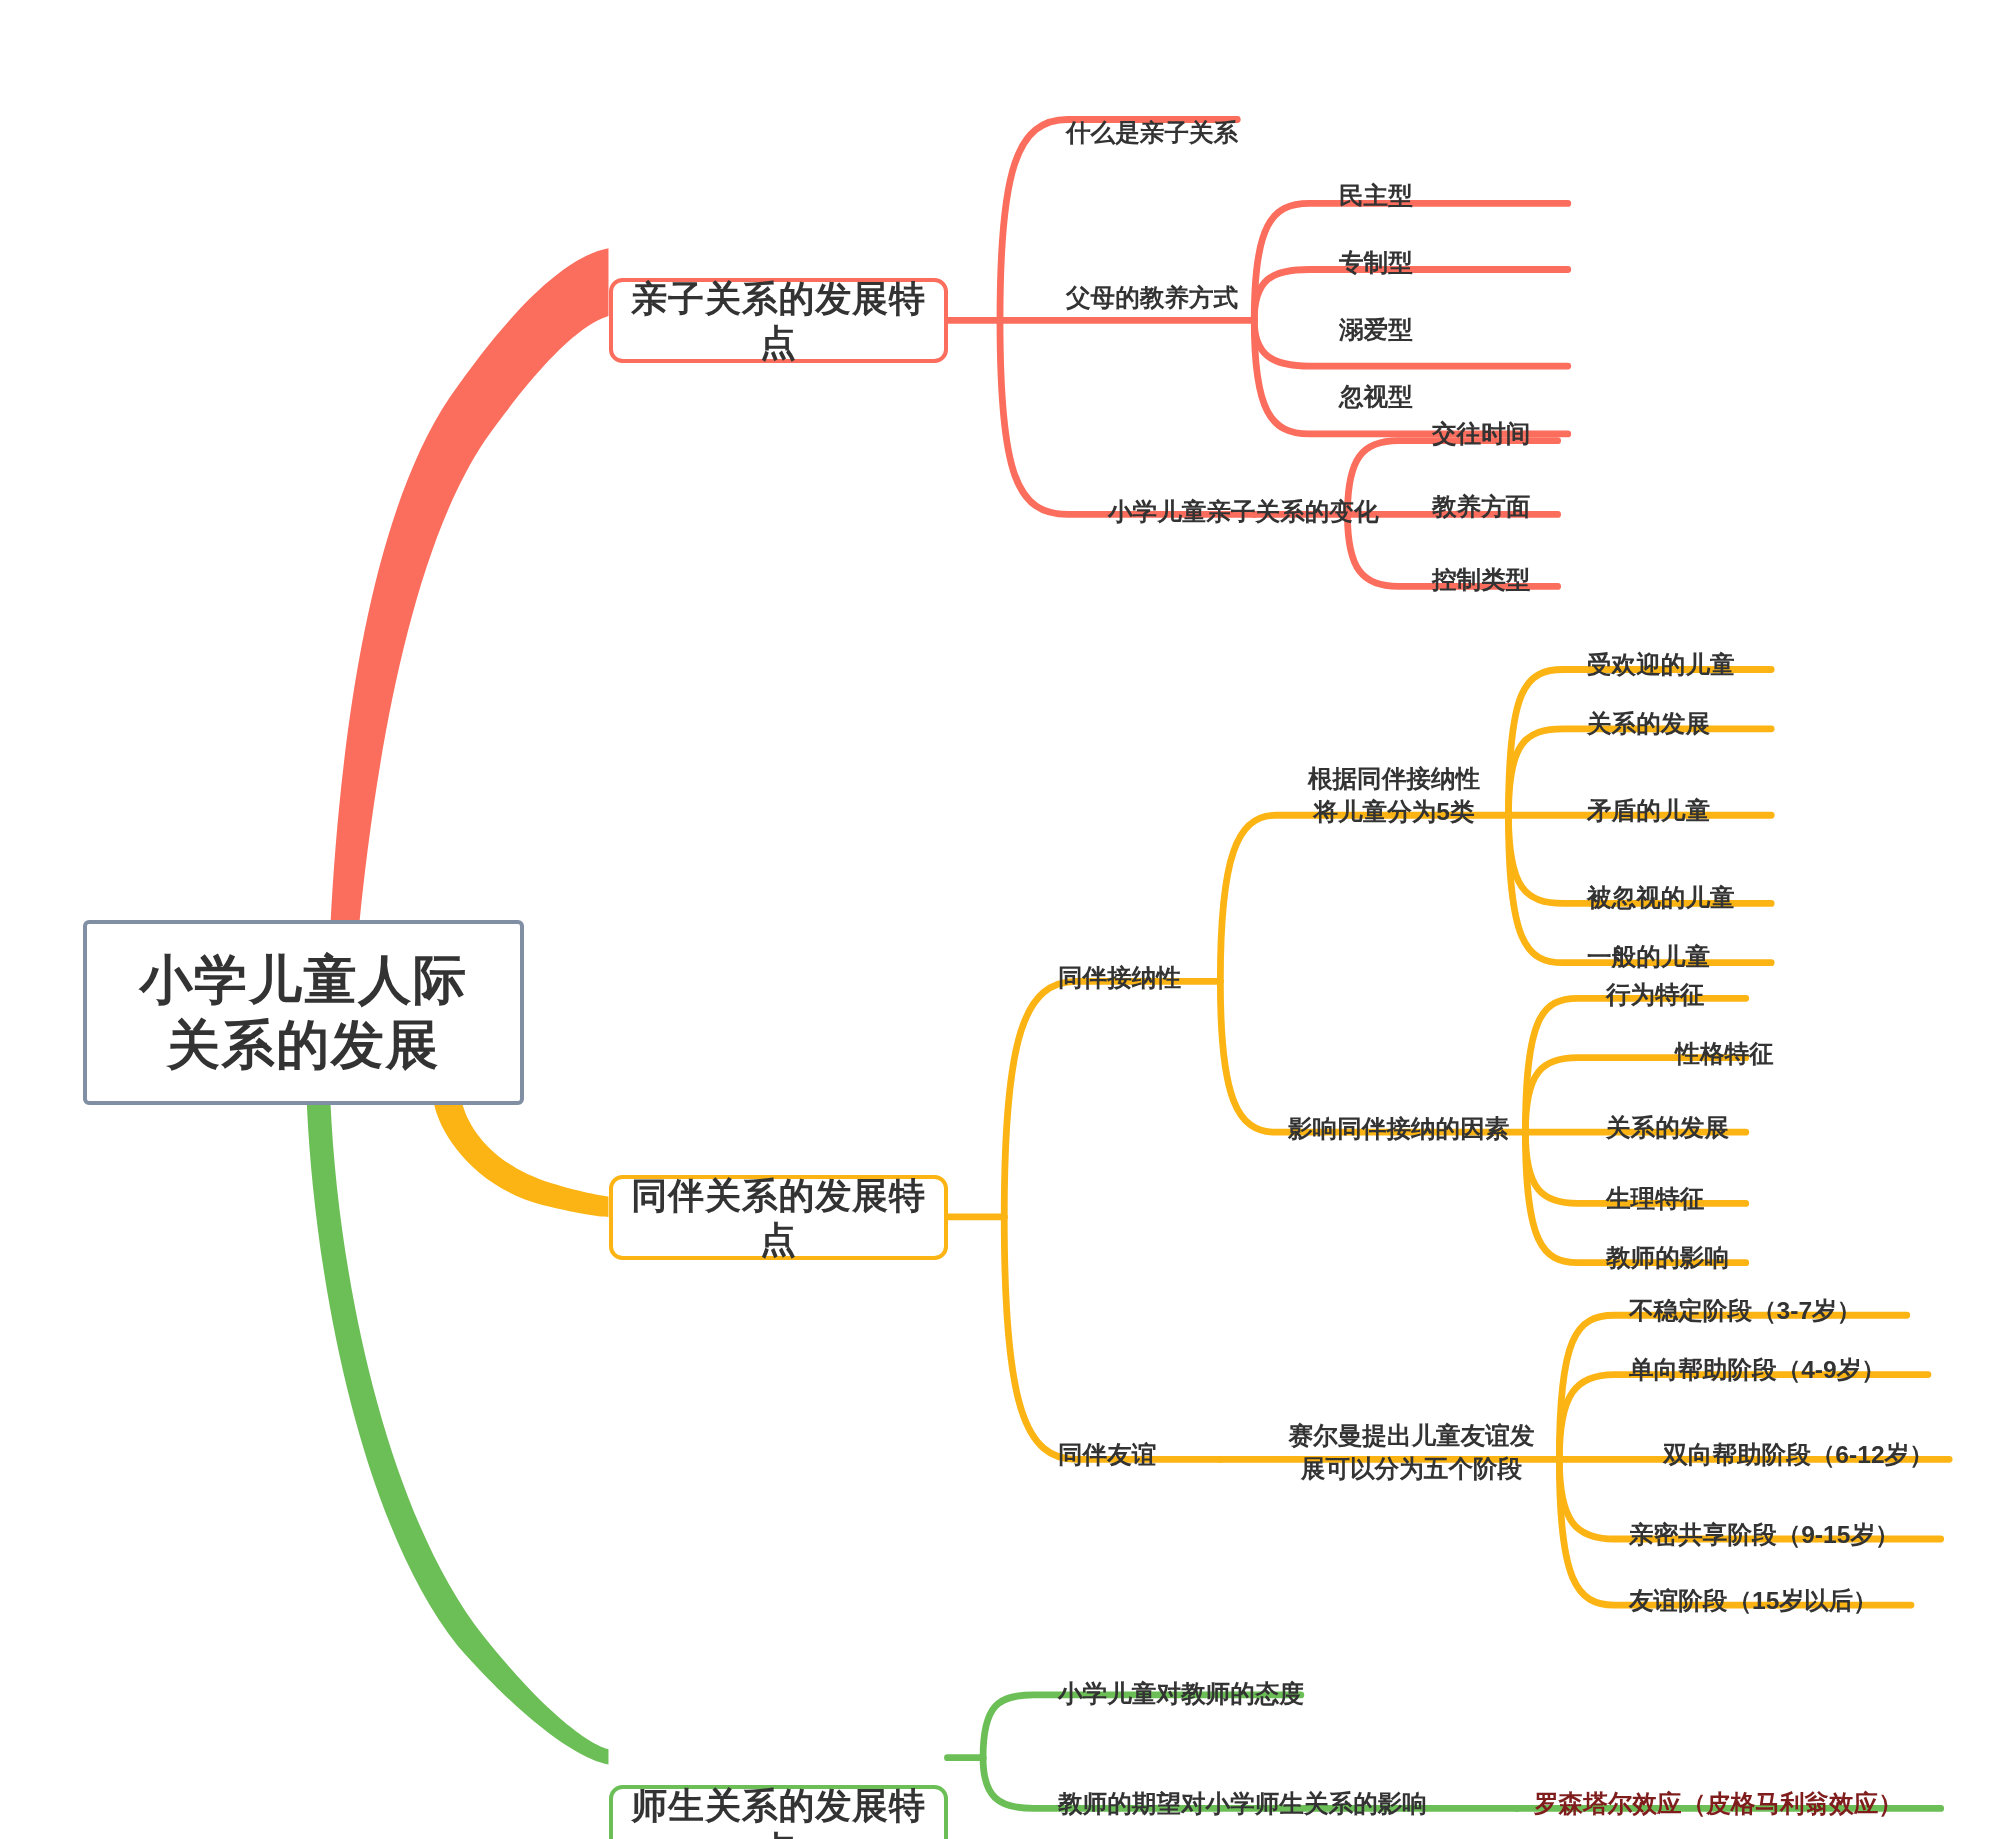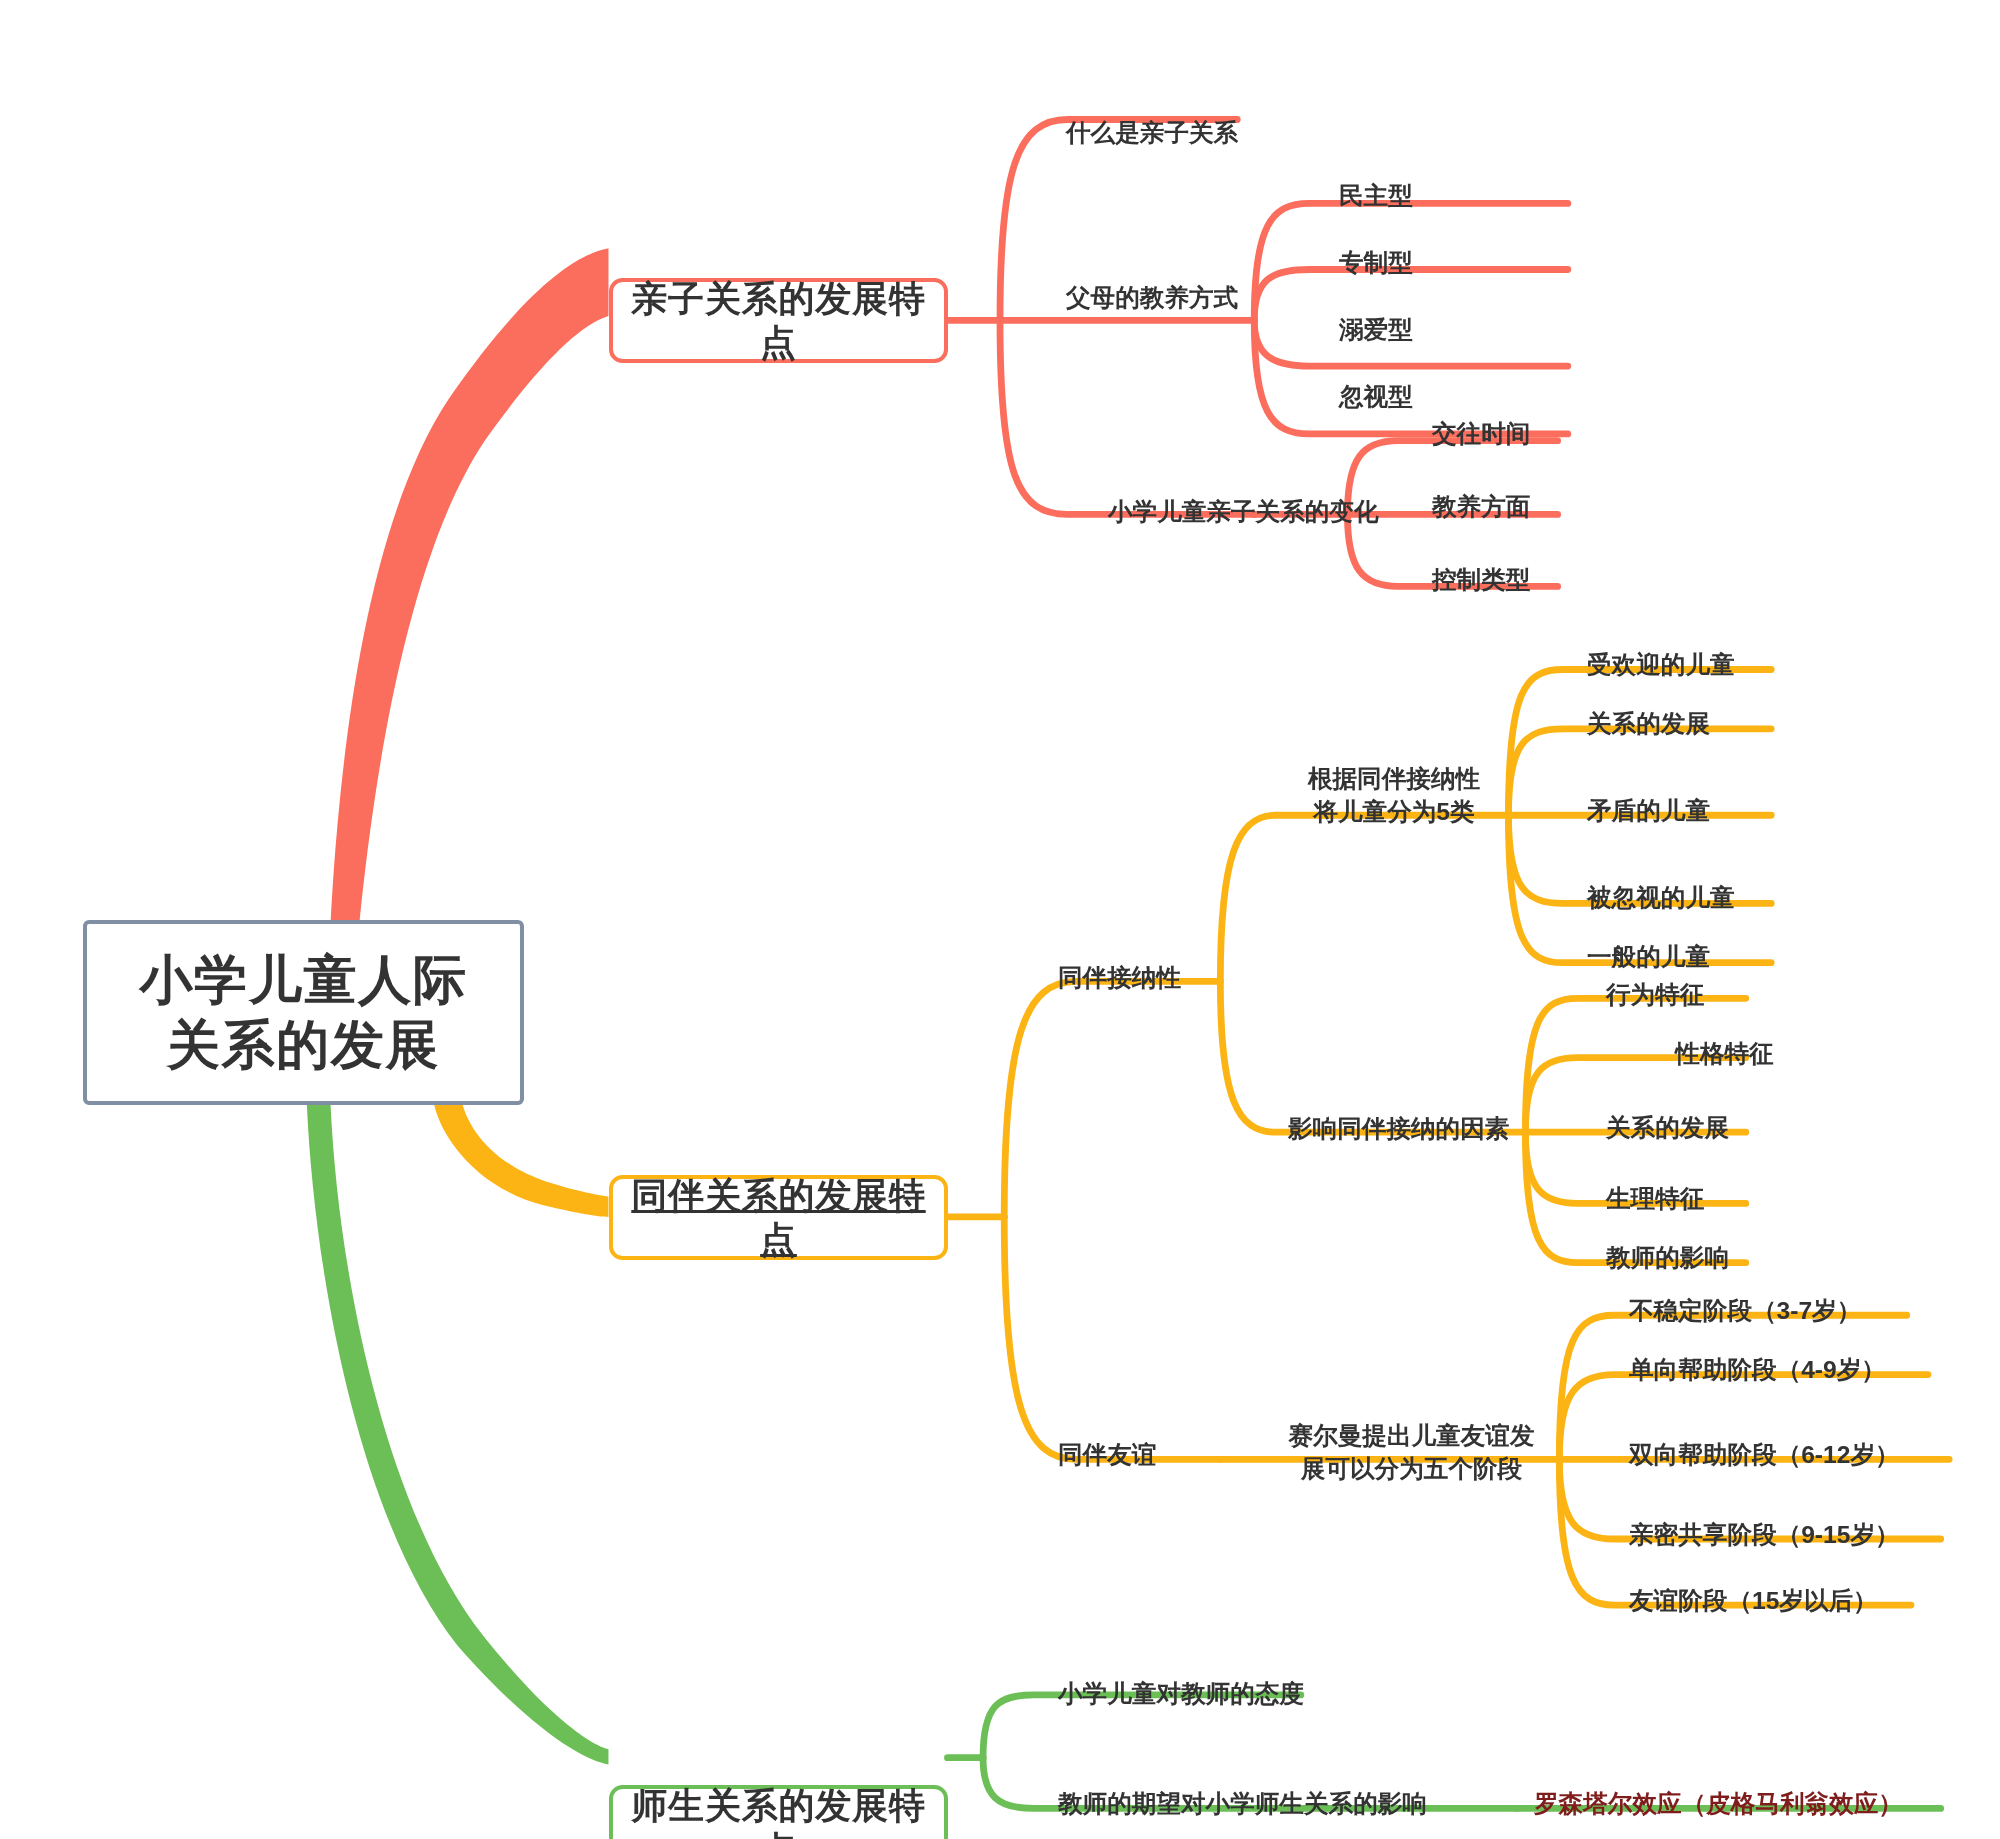--- a/index.html
+++ b/index.html
@@ -154,21 +154,21 @@
 
 <div class="node-box root-node" style="left:83px;top:920px;width:441px;height:185px;">
   <span>小学儿童人际
 关系的发展</span>
 </div>
 
 <div class="node-box branch-node branch-red" style="left:609px;top:278px;width:339px;height:85px;">
   <span>亲子关系的发展特点</span>
 </div>
 
-<div class="node-box branch-node branch-yellow" style="left:609px;top:1175px;width:339px;height:85px;text-decoration:underline;">
+<div class="node-box branch-node branch-yellow" style="left:609px;top:1175px;width:339px;height:85px;">
   <span>同伴关系的发展特点</span>
 </div>
 
 <div class="node-box branch-node branch-green" style="left:609px;top:1785px;width:339px;height:85px;">
   <span>师生关系的发展特点</span>
 </div>
 
 <div class="leaf-label leaf-left" style="left:1066px;top:85px;width:305px;">
   <span>什么是亲子关系</span>
 </div>
@@ -257,21 +257,21 @@
   <span>赛尔曼提出儿童友谊发
 展可以分为五个阶段</span>
 </div>
 
 <div class="leaf-label leaf-left" style="left:1629px;top:1263px;width:339px;">
   <span>不稳定阶段（3-7岁）</span>
 </div>
 <div class="leaf-label leaf-left" style="left:1629px;top:1322px;width:339px;">
   <span>单向帮助阶段（4-9岁）</span>
 </div>
-<div class="leaf-label leaf-left" style="left:1629px;top:1407px;width:339px;">
+<div class="leaf-label leaf-left" style="left:1629px;top:1407px;width:339px;text-align:center;">
   <span>双向帮助阶段（6-12岁）</span>
 </div>
 <div class="leaf-label leaf-left" style="left:1629px;top:1487px;width:339px;">
   <span>亲密共享阶段（9-15岁）</span>
 </div>
 <div class="leaf-label leaf-left" style="left:1629px;top:1553px;width:339px;">
   <span>友谊阶段（15岁以后）</span>
 </div>
 
 <div class="leaf-label leaf-left" style="left:1058px;top:1646px;width:356px;">

